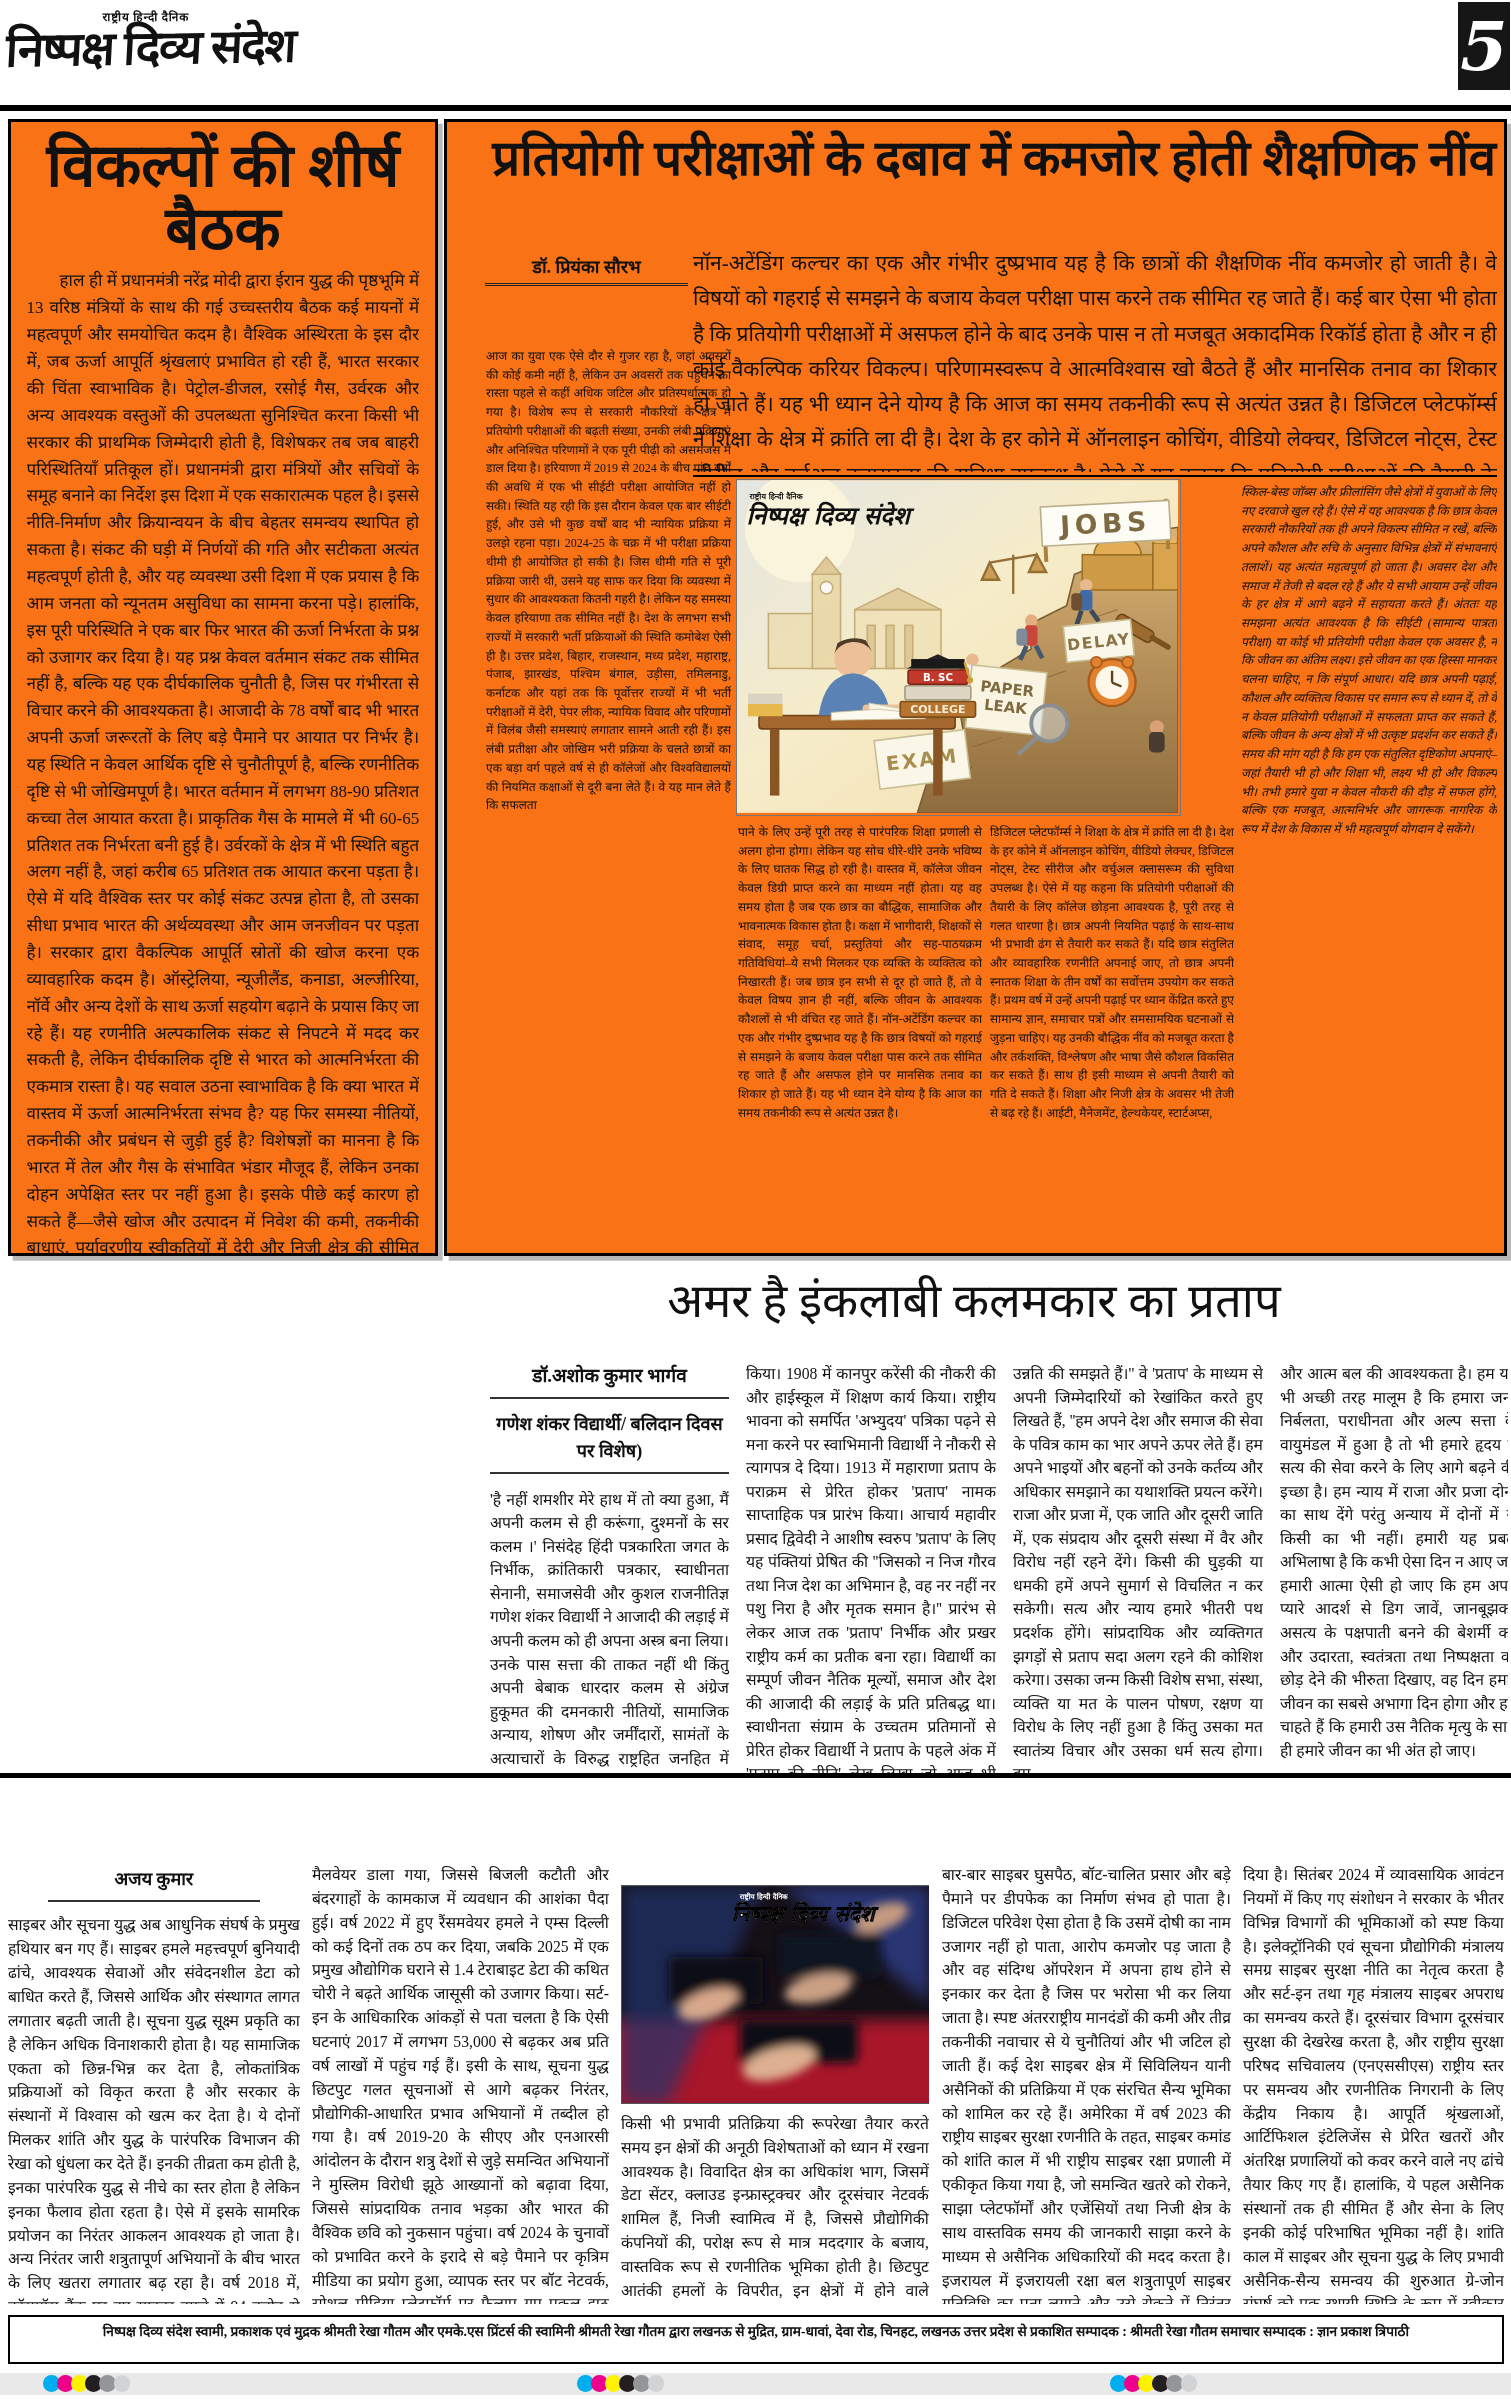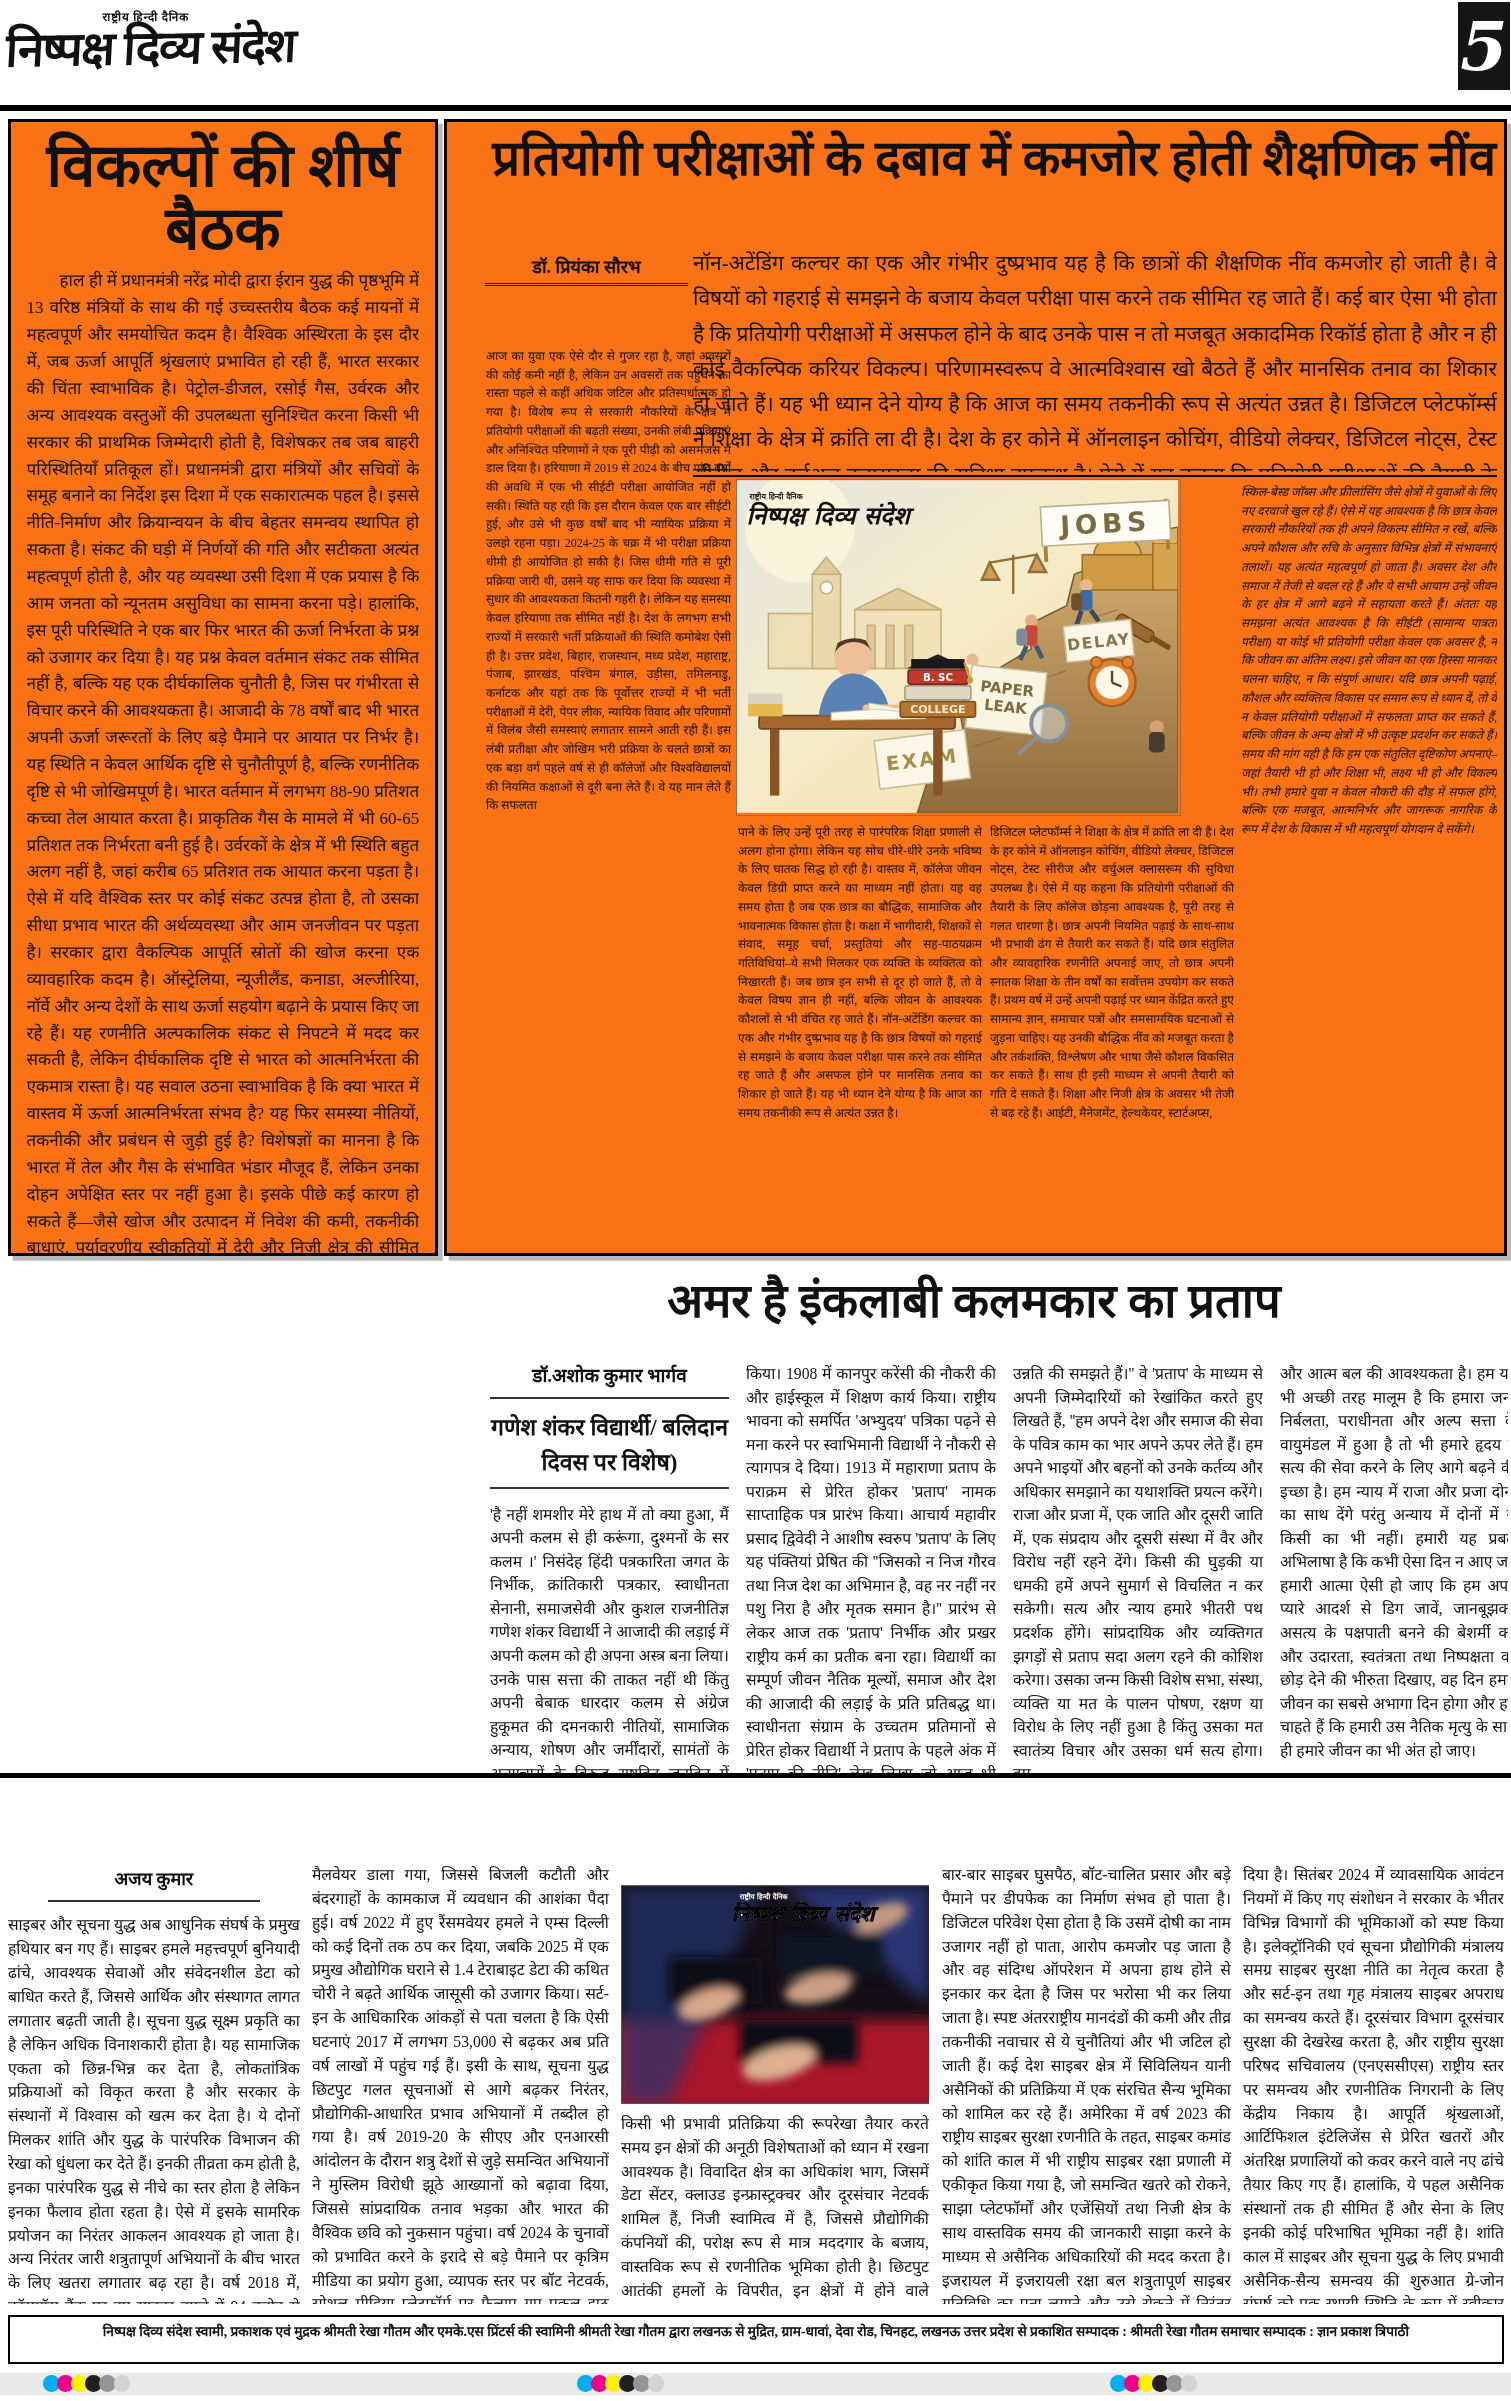--- a/index.html
+++ b/index.html
@@ -27,28 +27,28 @@
   .main-intro{left:246px;top:124px;width:804px;height:226px;font-size:21px;line-height:1.68;text-align:justify;overflow:hidden;}
   .intro-rule{left:246px;top:353px;width:804px;height:2.4px;background:#000;}
   .mcol{font-size:12px;line-height:1.56;text-align:justify;overflow:hidden;}
   .mcol1{left:39px;top:225px;width:245px;height:895px;}
   .mcol2{left:291px;top:701px;width:244px;height:422px;}
   .mcol3{left:543px;top:701px;width:244px;height:422px;}
   .mcol4{left:794px;top:361px;width:256px;height:759px;font-style:italic;}
   .illus{left:289px;top:357px;width:443px;height:335px;border:0.8px solid #777;overflow:hidden;}
   
   .middle{left:440px;top:1261px;width:1068px;height:515px;overflow:hidden;}
-  .mid-headline{text-align:center;font-size:47px;font-weight:700;margin-top:17.3px;line-height:1.0;}
+  .mid-headline{text-align:center;font-size:47px;font-weight:400;margin-top:17.3px;line-height:1.0;}
   .midcol{position:absolute;top:101px;height:415px;font-size:15.7px;line-height:1.5;text-align:justify;overflow:hidden;}
   .midc1{left:50px;width:239px;}
   .midc2{left:306px;width:250px;}
   .midc3{left:573px;width:250px;}
   .midc4{left:840px;width:237px;}
   .mid-byline{display:block;text-align:center;font-size:19px;font-weight:700;border-bottom:2.4px solid #333;padding-bottom:6.3px;margin-bottom:12.6px;text-indent:0;}
-  .mid-sub{display:block;text-align:center;font-size:23px;font-weight:700;border-bottom:2.4px solid #333;padding-bottom:6.3px;margin-bottom:14px;text-indent:0;}
+  .mid-sub{display:block;text-align:center;font-size:18px;font-weight:700;border-bottom:2.4px solid #333;padding-bottom:6.3px;margin-bottom:14px;text-indent:0;}
   .midrule{left:0;top:1773px;width:1512px;height:4.7px;background:#000;}
   
   .bottom{left:7.9px;top:1783px;width:1496px;height:523px;overflow:hidden;}
   .bot-headline{text-align:center;font-size:58px;font-weight:900;margin-top:3.1px;line-height:1.0;}
   .botcol{position:absolute;top:80px;height:441px;font-size:15.7px;line-height:1.52;text-align:justify;overflow:hidden;}
   .botc1{left:0px;width:292px;}
   .botc2{left:304px;width:297px;}
   .botc3{left:613px;width:308px;}
   .botc4{left:934px;width:289px;}
   .botc5{left:1235px;width:261px;}

